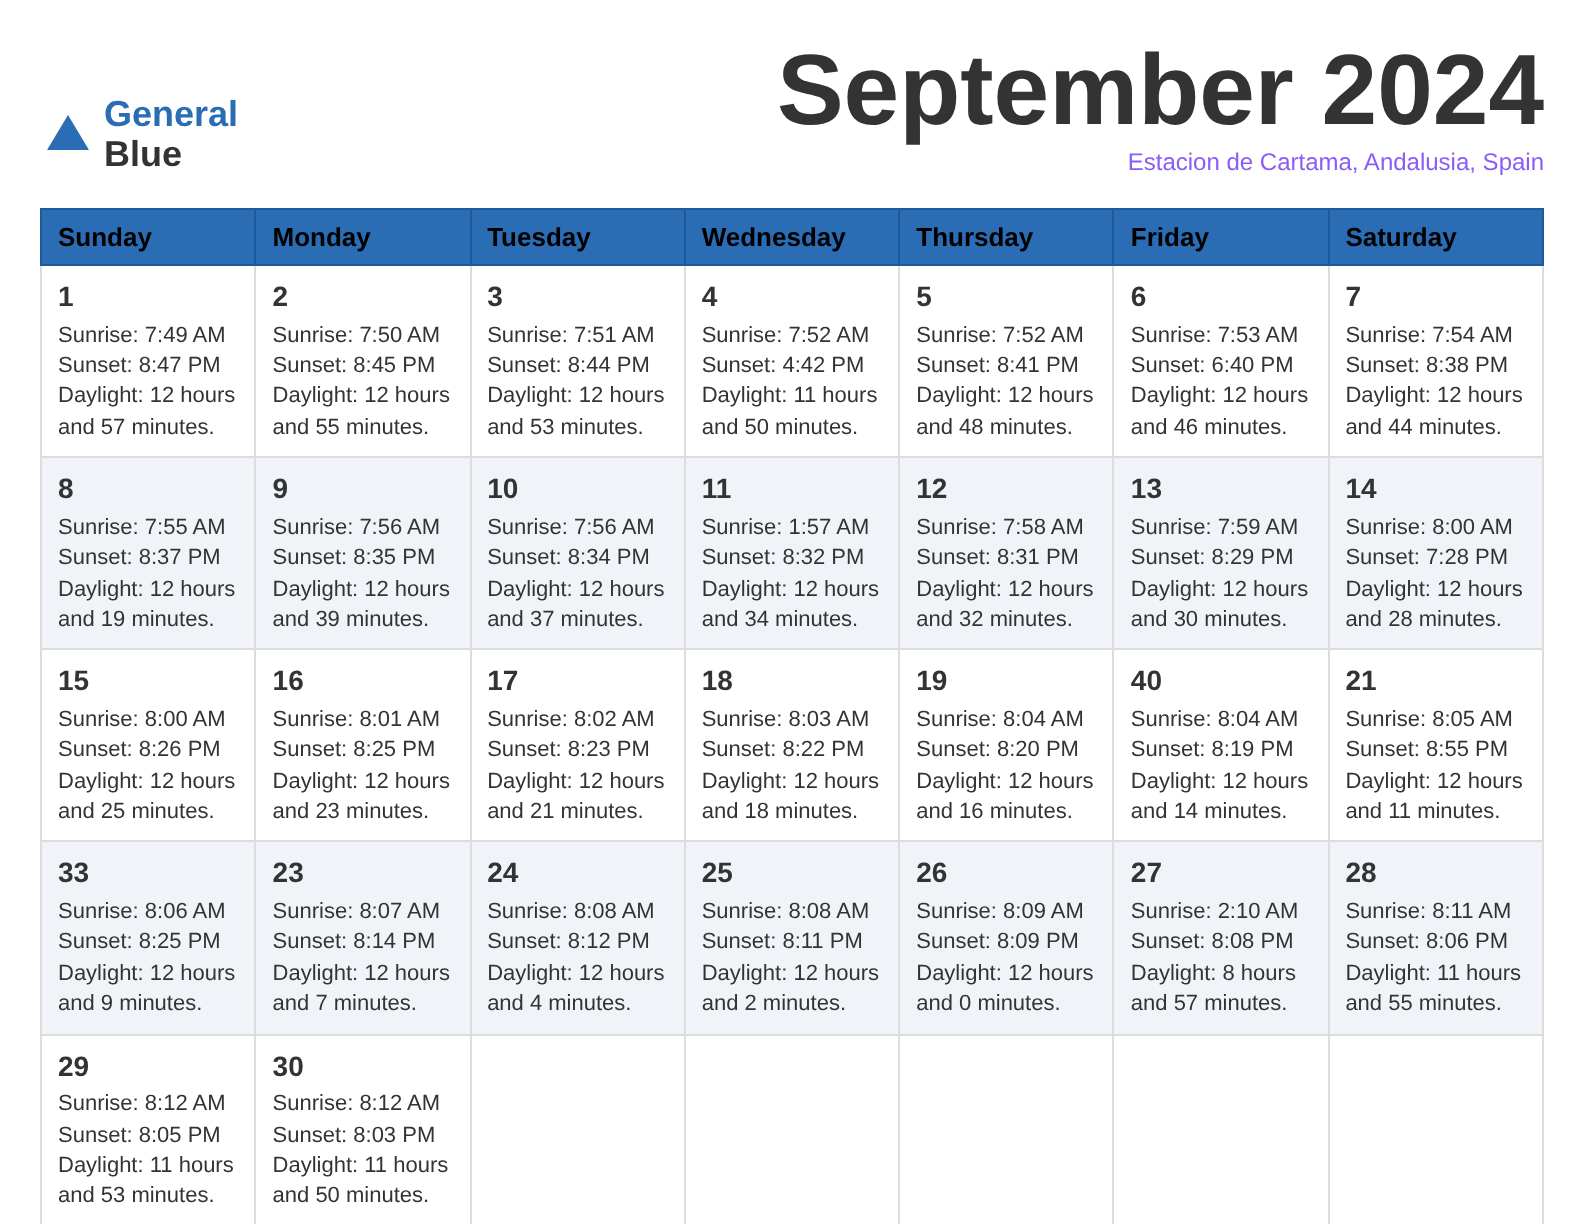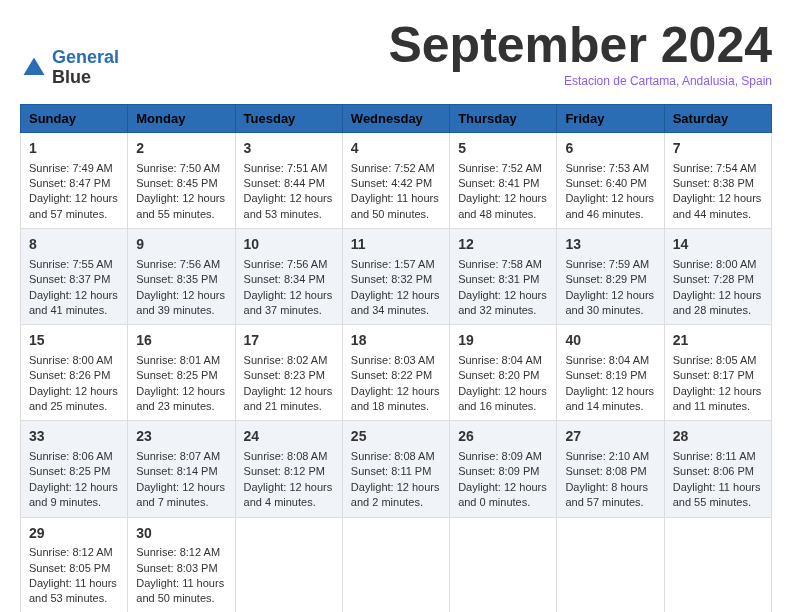--- a/index.html
+++ b/index.html
@@ -162,21 +162,21 @@
         <span>Sunrise: 7:54 AM</span><br>
         <span>Sunset: 8:38 PM</span><br>
         <span>Daylight: 12 hours and 44 minutes.</span>
       </td>
       </tr>
       <tr class="week-row">
         <td>
         <span class="day-number">8</span>
         <span>Sunrise: 7:55 AM</span><br>
         <span>Sunset: 8:37 PM</span><br>
-        <span>Daylight: 12 hours and 41 minutes.</span>
+        <span>Daylight: 12 hours and 19 minutes.</span>
       </td>
         <td>
         <span class="day-number">9</span>
         <span>Sunrise: 7:56 AM</span><br>
         <span>Sunset: 8:35 PM</span><br>
         <span>Daylight: 12 hours and 39 minutes.</span>
       </td>
         <td>
         <span class="day-number">10</span>
         <span>Sunrise: 7:56 AM</span><br>
@@ -241,21 +241,21 @@
       </td>
         <td>
         <span class="day-number">40</span>
         <span>Sunrise: 8:04 AM</span><br>
         <span>Sunset: 8:19 PM</span><br>
         <span>Daylight: 12 hours and 14 minutes.</span>
       </td>
         <td>
         <span class="day-number">21</span>
         <span>Sunrise: 8:05 AM</span><br>
-        <span>Sunset: 8:17 PM</span><br>
+        <span>Sunset: 8:55 PM</span><br>
         <span>Daylight: 12 hours and 11 minutes.</span>
       </td>
       </tr>
       <tr class="week-row">
         <td>
         <span class="day-number">33</span>
         <span>Sunrise: 8:06 AM</span><br>
         <span>Sunset: 8:25 PM</span><br>
         <span>Daylight: 12 hours and 9 minutes.</span>
       </td>

